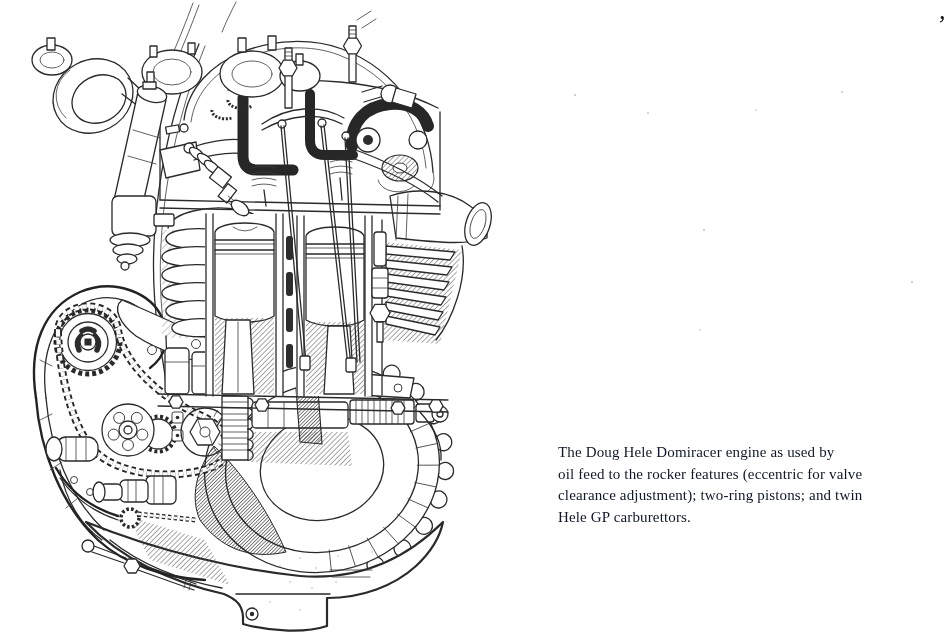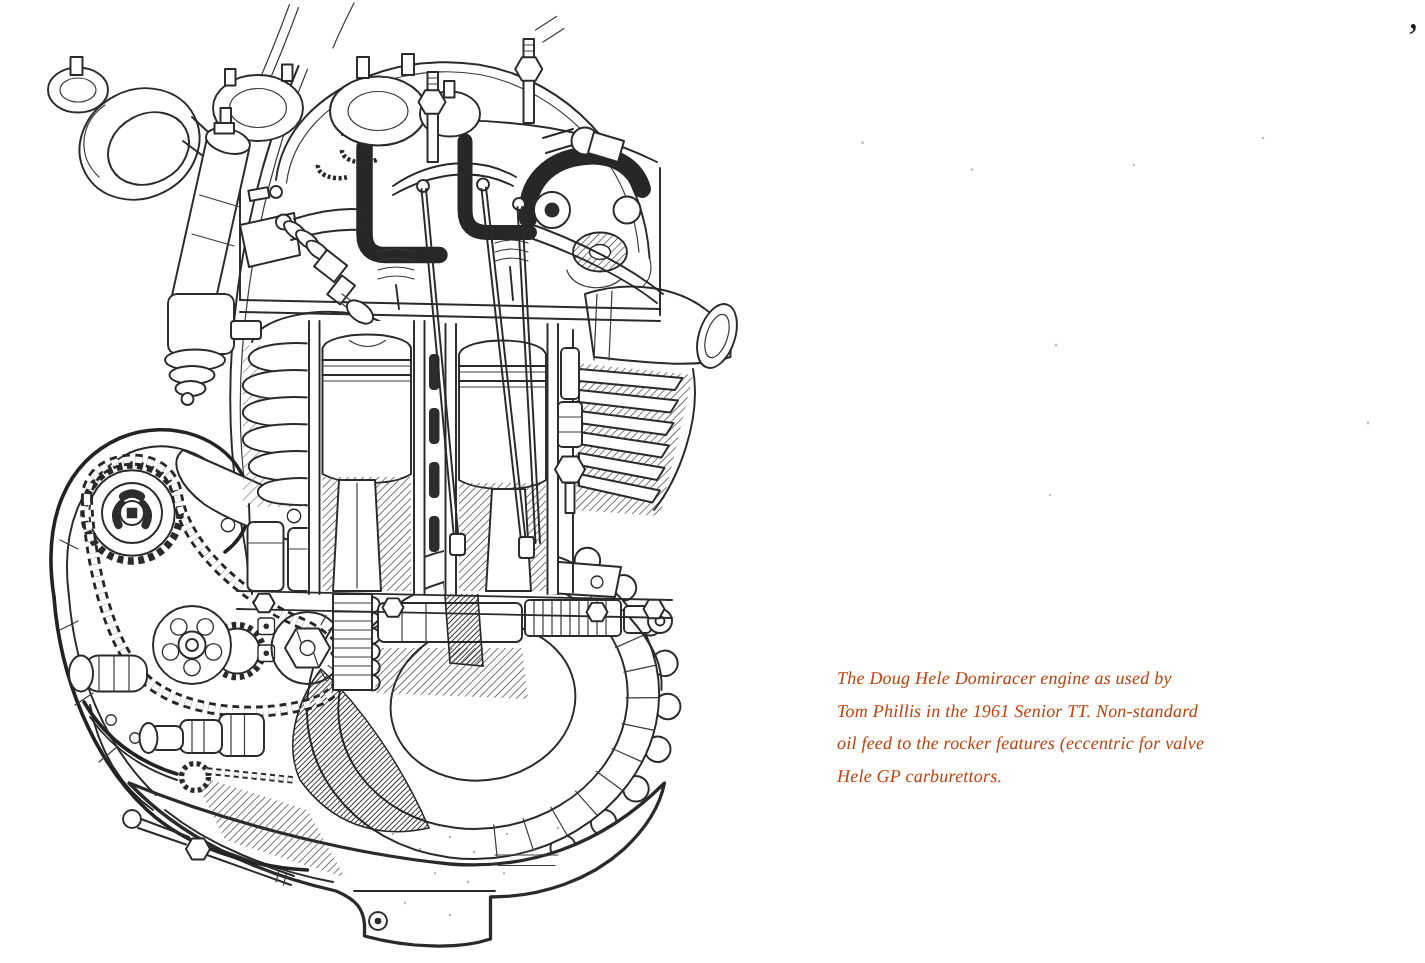--- a/index.html
+++ b/index.html
@@ -4,22 +4,22 @@
 <style>
   html,body{margin:0;padding:0;}
   body{
     width:950px;height:642px;position:relative;overflow:hidden;
     background:#ffffff;font-family:"Liberation Serif",serif;
   }
   #page{position:absolute;inset:0;}
   #engine-svg{position:absolute;left:0;top:0;}
   .caption{
     position:absolute;left:558px;top:442px;width:390px;
-    font-style:italic;font-size:12px;line-height:21.6px;
-    color:#c2410c;letter-spacing:0.15px;
+    font-size:15px;line-height:21.6px;
+    color:#0f172a;letter-spacing:0.15px;
   }
   .caption .ln{white-space:nowrap;}
   .corner-mark{
     position:absolute;left:936px;top:10px;font-size:26px;
     font-style:italic;color:#151515;
   }
   
   .k  {fill:none;stroke:#2a2a2a;stroke-width:1.3;stroke-linecap:round;stroke-linejoin:round;}
   .kt {fill:none;stroke:#3a3a3a;stroke-width:0.8;stroke-linecap:round;}
   .kb {fill:none;stroke:#232323;stroke-width:2.4;stroke-linecap:round;stroke-linejoin:round;}
@@ -482,20 +482,20 @@
     <circle cx="704" cy="230" r="1"></circle>
     <circle cx="842" cy="92" r="0.9"></circle>
     <circle cx="912" cy="282" r="1"></circle>
     <circle cx="700" cy="330" r="0.8"></circle>
     <circle cx="756" cy="110" r="0.8"></circle>
   </g>
 </svg>
 
 <div class="caption">
   <div class="ln">The Doug Hele Domiracer engine as used by</div>
-  <div class="ln">Tom Phillis in the 1961 Senior TT. Non-standard</div>
   <div class="ln">oil feed to the rocker features (eccentric for valve</div>
+  <div class="ln">clearance adjustment); two-ring pistons; and twin</div>
   <div class="ln">Hele GP carburettors.</div>
 </div>
 
 <div class="corner-mark">’</div>
 
 </div>
 
 </body></html>

